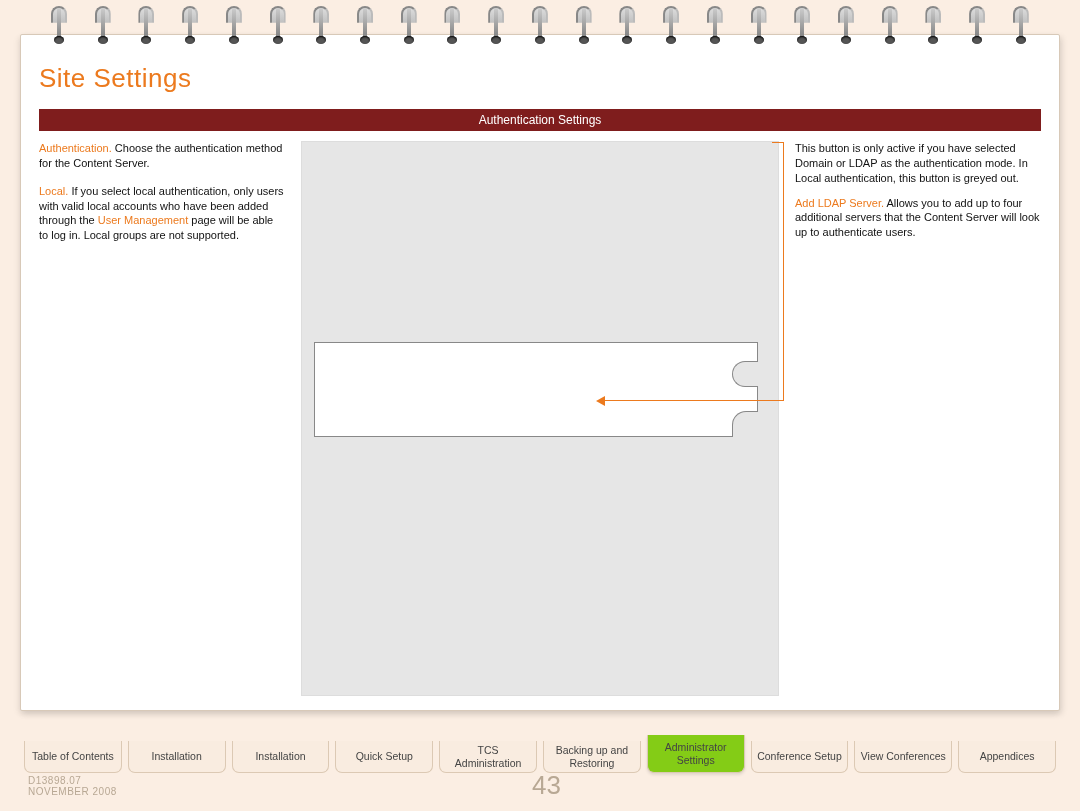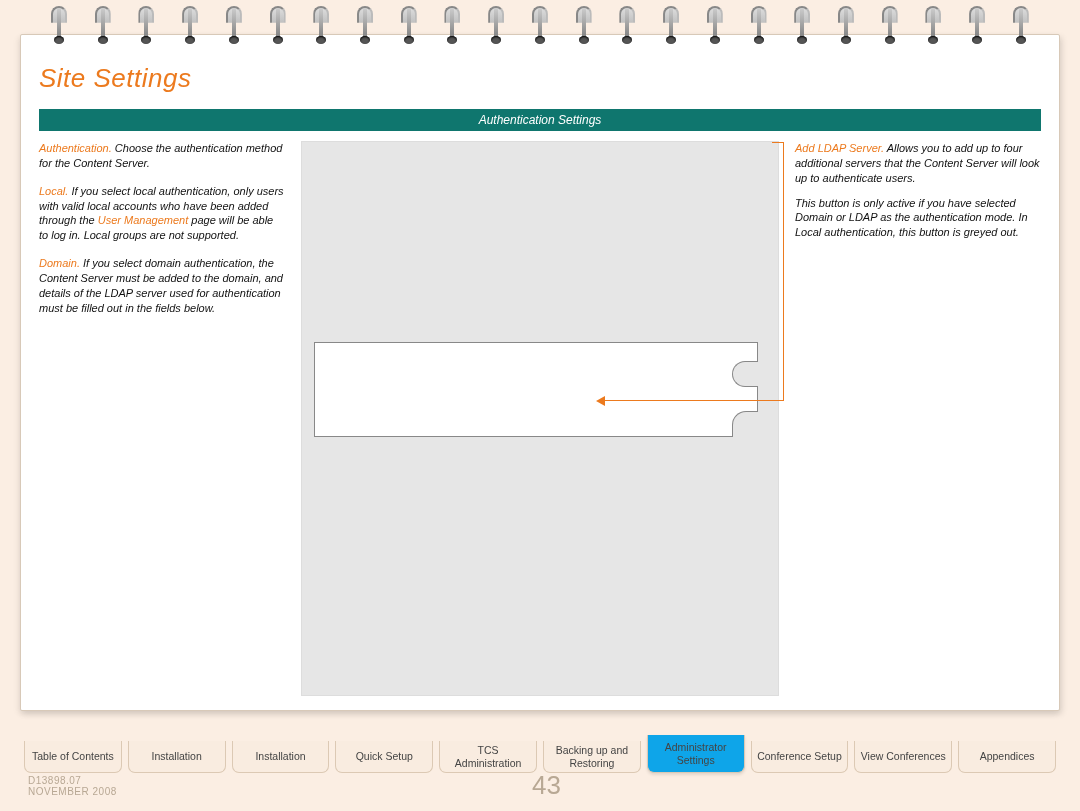--- a/index.html
+++ b/index.html
@@ -42,41 +42,40 @@
     box-shadow: inset 0 1px 2px #000;
   }
   .page {
     position:absolute;
     top:34px; left:20px; right:20px; bottom:100px;
     background:#fff;
     border:1px solid #d8c9b8;
     border-radius:2px;
     box-shadow: 2px 3px 6px rgba(0,0,0,0.12), -2px 3px 6px rgba(0,0,0,0.06);
     padding: 30px 18px 12px 4px;
-    font-style: italic;
   }
   .page-title {
     font-size: 26px;
     color: #ec7a1e;
     font-weight: normal;
     letter-spacing: 0.5px;
     position:absolute; top:28px; left:18px;
   }
   .brand {
     position:absolute; top:30px; right:18px;
     text-align:right;
     font-size:10px;
     letter-spacing:1px;
     color:#555;
   }
   .brand .line1 span.orange { color:#ec7a1e; }
   .section-bar {
     position:absolute; top:74px; left:18px; right:18px;
     height:22px;
-    background:#0f766e;
+    background:#7f1d1d;
     color:#fff;
     text-align:center;
     font-size:12px;
     line-height:22px;
   }
   .content-row {
     position:absolute; top:106px; left:18px; right:18px; bottom:14px;
     display:flex;
     gap:10px;
   }
@@ -173,21 +172,21 @@
     color:#444;
     display:flex;
     align-items:center;
     justify-content:center;
     text-align:center;
     line-height:1.15;
     padding:0 4px;
     cursor:pointer;
   }
   .tab.active {
-    background:#0ea5e9;
+    background:#84cc16;
     height:38px;
     box-shadow:0 2px 3px rgba(0,0,0,0.1);
   }
 
   .footer {
     position:absolute;
     left:28px; bottom:14px;
     font-size:10px;
     color:#b8a894;
     letter-spacing:0.5px;
@@ -329,42 +328,39 @@
   <div class="section-bar">Authentication Settings</div>
 
   <div class="content-row">
     <div class="left-col">
       <p>
         <span class="term">Authentication.</span><span> Choose the authentication method for the Content Server.</span>
       </p>
       <p>
         <span class="term">Local.</span><span> If you select local authentication, only users with valid local accounts who have been added through the </span><span class="link">User Management</span><span> page will be able to log in. Local groups are not supported.</span>
       </p>
-      <p>
-        <span class="term">Domain.</span><span> If you select domain authentication, the Content Server must be added to the domain, and details of the LDAP server used for authentication must be filled out in the fields below.</span>
-      </p>
     </div>
 
     <div class="center-col">
       <div class="callout-box">
         <div class="callout-tab1"></div>
         <div class="callout-tab2"></div>
       </div>
 
       <div class="connector-vert" style="right:-6px; top:0; height:258px;"></div>
       <div class="connector-horz" style="right:-6px; top:0px; width:12px;"></div>
       <div class="connector-horz" style="right:-6px; top:258px; width:180px;"></div>
       <div class="arrowhead" style="right:173px; top:253.5px;"></div>
     </div>
 
     <div class="right-col">
+      <p>This button is only active if you have selected Domain or LDAP as the authentication mode. In Local authentication, this button is greyed out.</p>
       <p>
         <span class="term">Add LDAP Server.</span><span> Allows you to add up to four additional servers that the Content Server will look up to authenticate users.</span>
       </p>
-      <p>This button is only active if you have selected Domain or LDAP as the authentication mode. In Local authentication, this button is greyed out.</p>
     </div>
   </div>
 </div>
 
 <div class="tabs" id="tabs-row">
     <div class="tab">
       <span>Table of Contents</span>
     </div>
     <div class="tab">
       <span>Installation</span>

